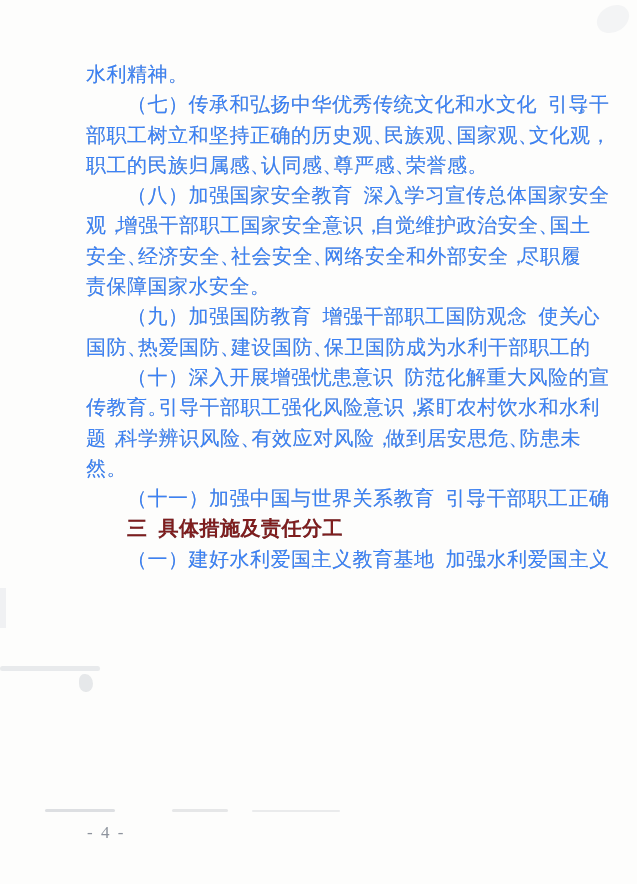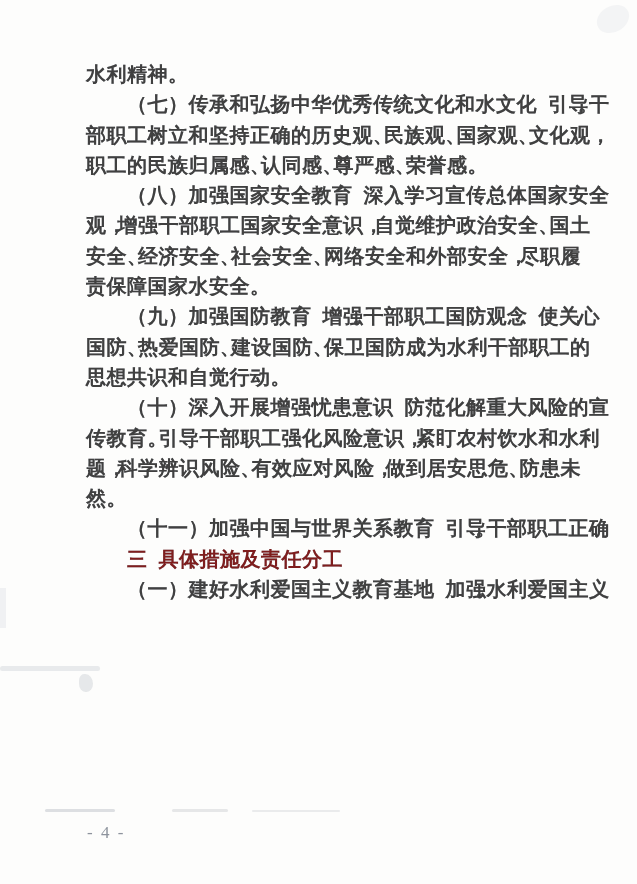--- a/index.html
+++ b/index.html
@@ -18,25 +18,24 @@
   .textblock {
     position: absolute;
     left: 86px;
     top: 59px;
     width: 508px;
   }
   .line {
     height: 30.3px;
     line-height: 30.3px;
     font-size: 20px;
-    color: #404040;
+    color: #3b82f6;
     letter-spacing: 0.5px;
     white-space: nowrap;
     text-shadow: 0 0 0.6px rgba(110,118,132,0.55);
-    font-weight: bold;
   }
   .line.indent { text-indent: 41px; }
   .line.heading {
     font-family: "Liberation Sans", "DejaVu Sans", sans-serif;
     font-weight: bold;
     color: #7f1d1d;
     text-shadow: 0 0 0.6px rgba(89,97,110,0.6);
   }
   .hw { display: inline-block; width: 0.55em; overflow: visible; }
   .pagenum {
@@ -75,21 +74,20 @@
       <div class="line">水利精神<span class="hw">。</span></div>
       <div class="line indent">（七）传承和弘扬中华优秀传统文化和水文化<span class="hw">。</span>引导干</div>
       <div class="line">部职工树立和坚持正确的历史观<span class="hw">、</span>民族观<span class="hw">、</span>国家观<span class="hw">、</span>文化观<span class="hw">，</span></div>
       <div class="line">职工的民族归属感<span class="hw">、</span>认同感<span class="hw">、</span>尊严感<span class="hw">、</span>荣誉感<span class="hw">。</span></div>
       <div class="line indent">（八）加强国家安全教育<span class="hw">。</span>深入学习宣传总体国家安全</div>
       <div class="line">观<span class="hw">，</span>增强干部职工国家安全意识<span class="hw">，</span>自觉维护政治安全<span class="hw">、</span>国土</div>
       <div class="line">安全<span class="hw">、</span>经济安全<span class="hw">、</span>社会安全<span class="hw">、</span>网络安全和外部安全<span class="hw">，</span>尽职履</div>
       <div class="line">责保障国家水安全<span class="hw">。</span></div>
       <div class="line indent">（九）加强国防教育<span class="hw">。</span>增强干部职工国防观念<span class="hw">，</span>使关心</div>
       <div class="line">国防<span class="hw">、</span>热爱国防<span class="hw">、</span>建设国防<span class="hw">、</span>保卫国防成为水利干部职工的</div>
-      <div class="line">思想共识和自觉行动<span class="hw">。</span></div>
       <div class="line indent">（十）深入开展增强忧患意识<span class="hw">、</span>防范化解重大风险的宣</div>
       <div class="line">传教育<span class="hw">。</span>引导干部职工强化风险意识<span class="hw">，</span>紧盯农村饮水和水利</div>
       <div class="line">题<span class="hw">，</span>科学辨识风险<span class="hw">、</span>有效应对风险<span class="hw">，</span>做到居安思危<span class="hw">、</span>防患未</div>
       <div class="line">然<span class="hw">。</span></div>
       <div class="line indent">（十一）加强中国与世界关系教育<span class="hw">。</span>引导干部职工正确</div>
       <div class="line indent heading">三<span class="hw">、</span>具体措施及责任分工</div>
       <div class="line indent">（一）建好水利爱国主义教育基地<span class="hw">。</span>加强水利爱国主义</div>
     </div>
 
   <div class="pagenum">- 4 -</div>

